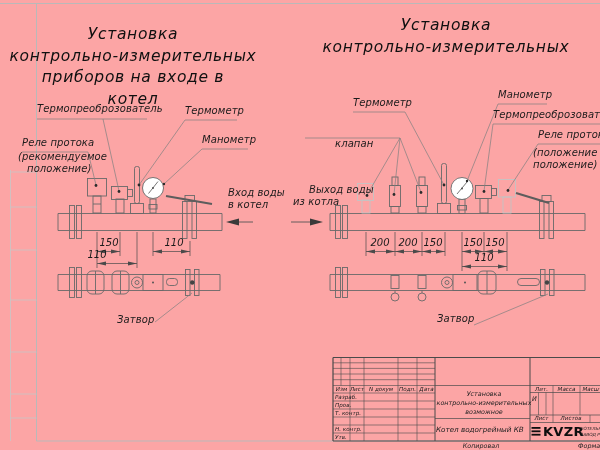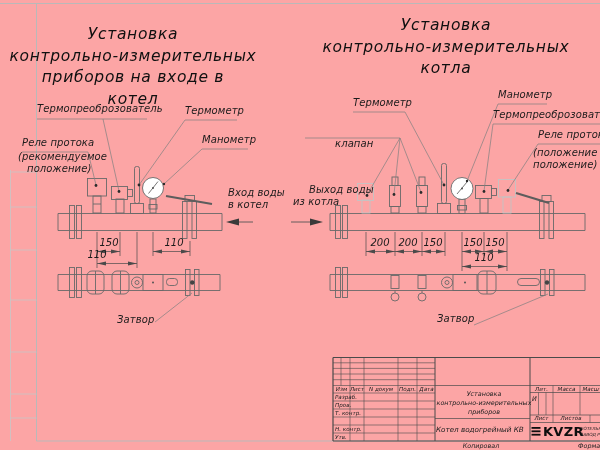--- a/index.html
+++ b/index.html
@@ -234,21 +234,20 @@
 
   <div class="s ttl" style="left:-7px;top:24px">
     <div>Установка</div>
     <div>контрольно-измерительных</div>
     <div>приборов на входе в</div>
     <div>котел</div>
   </div>
   <div class="s ttl" style="left:306px;top:15px">
     <div>Установка</div>
     <div>контрольно-измерительных</div>
-    <div>котла</div>
   </div>
 
   <span class="s lbl" style="left:37px;top:104px">Термопреоброзователь</span>
   <span class="s lbl" style="left:185px;top:106px">Термометр</span>
   <span class="s lbl" style="left:22px;top:138px">Реле протока</span>
   <span class="s lbl" style="left:18px;top:152px">(рекомендуемое</span>
   <span class="s lbl" style="left:27px;top:164px">положение)</span>
   <span class="s lbl" style="left:202px;top:135px">Манометр</span>
   <span class="s lbl" style="left:228px;top:188px">Вход воды</span>
   <span class="s lbl" style="left:228px;top:200px">в котел</span>
@@ -282,21 +281,21 @@
 
   <span class="s tb f5" style="left:335px;top:395px">Разраб.</span>
   <span class="s tb f5" style="left:335px;top:403px">Пров.</span>
   <span class="s tb f5" style="left:335px;top:411px">Т. контр.</span>
   <span class="s tb f5" style="left:335px;top:427px">Н. контр.</span>
   <span class="s tb f5" style="left:335px;top:435px">Утв.</span>
 
   <div class="s tb f6 doc" style="left:436px;top:390px">
     <div>Установка</div>
     <div>контрольно-измерительных</div>
-    <div>приборов</div>
+    <div>возможное</div>
   </div>
   <div class="s tb f7 prod" style="left:436px;top:426px">Котел водогрейный КВ</div>
 
   <span class="s tb f5 cx" style="left:541.5px;top:386.5px">Лит.</span>
   <span class="s tb f5 cx" style="left:566.5px;top:386.5px">Масса</span>
   <span class="s tb f5" style="left:582.5px;top:386.5px">Масштаб</span>
   <span class="s tb f6 cx" style="left:534.5px;top:396px">И</span>
   <span class="s tb f5 cx" style="left:541.5px;top:416px">Лист</span>
   <span class="s tb f5 cx" style="left:571px;top:416px">Листов</span>
 

